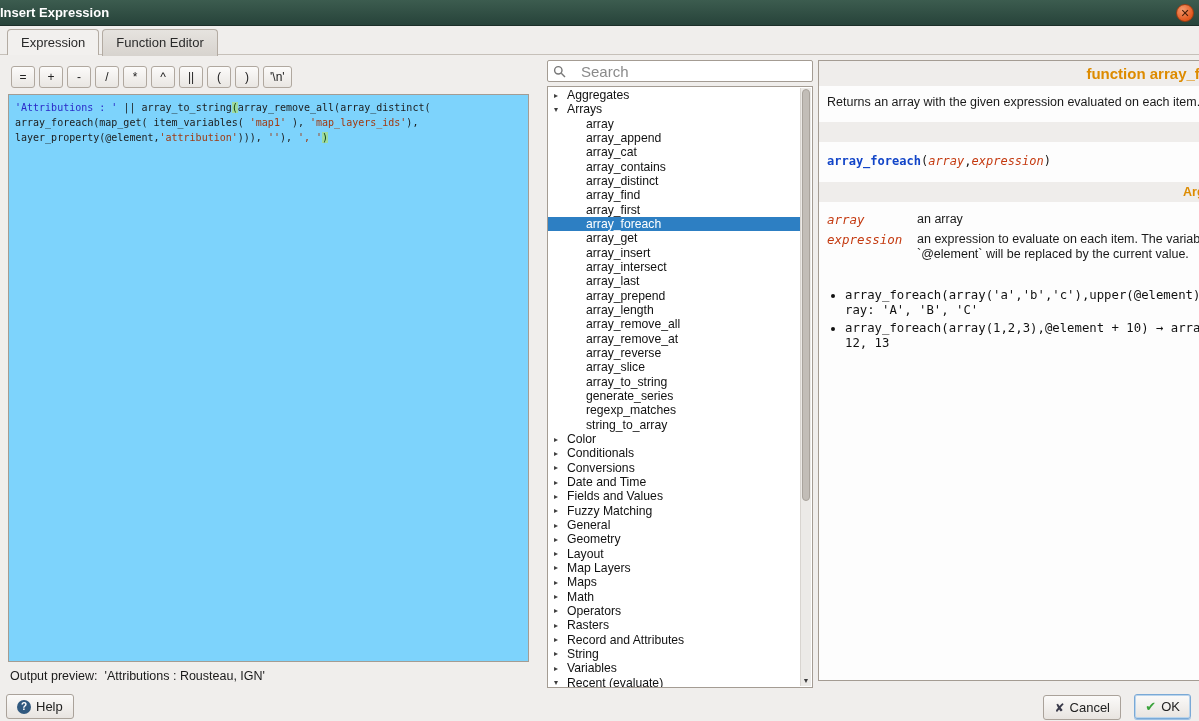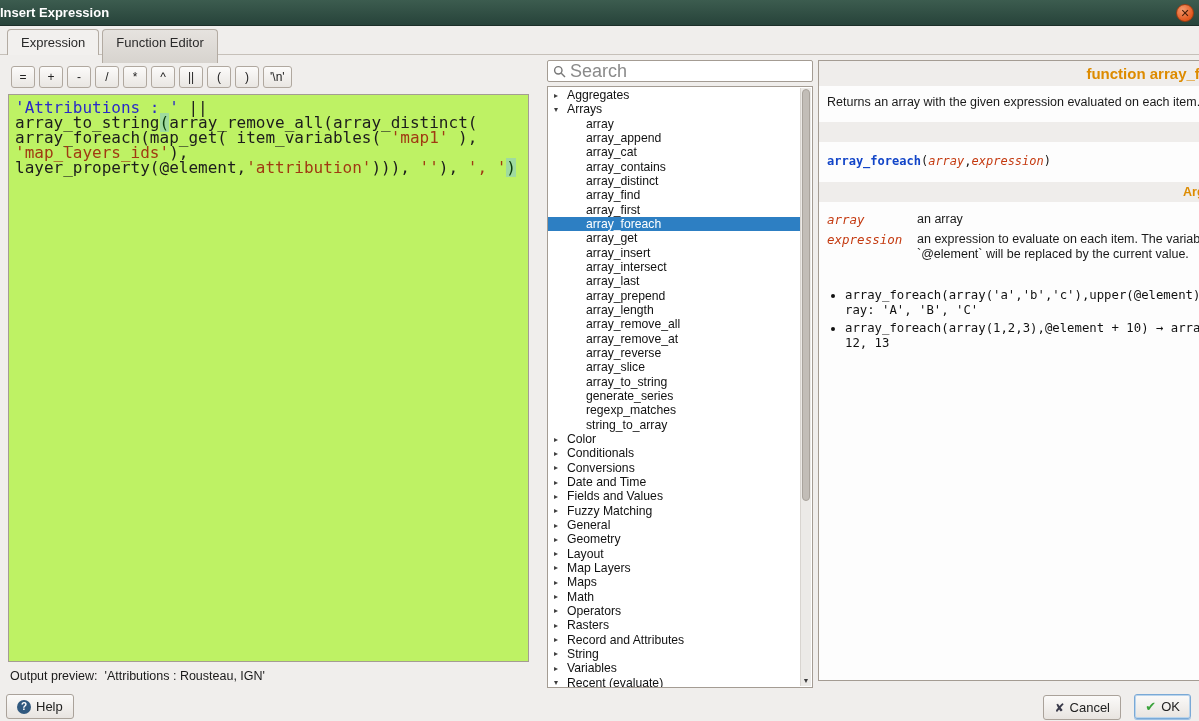--- a/index.html
+++ b/index.html
@@ -28,59 +28,59 @@
     background: radial-gradient(circle at 35% 30%, #f59a6e, var(--close-button-bg, #e2581e) 70%);
     border:1px solid #9c3c12;
     color:#401a06; font-size:11px; font-weight:bold; line-height:15px; text-align:center;
     padding:0;
   }
 
   
   .tabline { position:absolute; top:54px; left:0; right:0; height:1px; background:#c6c0b9; z-index:0; }
   .tabbar { position:absolute; top:29px; left:7px; display:flex; z-index:1; }
   .tab {
-    height:34px; padding:5px 13px 0; margin-right:3px;
+    height:27px; padding:5px 13px 0; margin-right:3px;
     border:1px solid #b3aba2; border-bottom:none; border-radius:4px 4px 0 0;
     background: linear-gradient(#e6e3df, #d7d3ce);
     color:#2a2a2a; font-size:13px;
   }
   .tab.active { background:#f2f0ee; height:26px; font-weight:normal; }
 
   
   .op-toolbar { position:absolute; left:11px; top:66px; display:flex; gap:4px; }
   .op-btn {
     min-width:24px; height:22px; padding:0 6px;
     border:1px solid #b0a89f; border-radius:3px;
     background: linear-gradient(#fcfbfa, #e9e6e2);
     font-size:12px; color:#222;
   }
   .editor {
     position:absolute; left:8px; top:94px; width:521px; height:568px;
-    border:1px solid #a49c93; background:#bef264;
+    border:1px solid #a49c93; background:#7dd3fc;
     padding:5px 6px;
     font-family:"DejaVu Sans Mono", monospace;
-    font-size:16px; line-height:15px;
+    font-size:10px; line-height:15px;
   }
   .code-line { white-space:pre-wrap; }
   .c-plain   { color:#1c1c1c; }
   .c-strblue { color:var(--string-blue, #2a2ac8); }
   .c-str     { color:var(--string-red, #a03a12); }
   .c-paren   { background:var(--paren-match-bg, #9fdb9f); color:#0a3c0a; }
   .output { position:absolute; left:10px; top:669px; font-size:12.5px; color:#1a1a1a; }
   .output .out-val { margin-left:7px; }
 
   
   .search-box {
     position:absolute; left:547px; top:60px; width:266px; height:22px;
     border:1px solid #a49c93; border-radius:2px; background:#fff;
     display:flex; align-items:center; padding:0 5px;
   }
   .search-box input {
-    border:none; outline:none; flex:1; margin-left:4px;
-    font-size:18px; color:#333; background:transparent;
+    border:none; outline:none; flex:1; margin-left:15px;
+    font-size:15px; color:#333; background:transparent;
     font-family:inherit;
   }
   .search-box input::placeholder { color:#8a8a8a; }
   .tree {
     position:absolute; left:547px; top:86px; width:266px; height:602px;
     border:1px solid #a49c93; background:#fff; overflow:hidden;
   }
   .tree-rows { position:absolute; left:0; top:1px; right:12px; }
   .tree-row {
     height:14.33px; display:flex; align-items:center;

